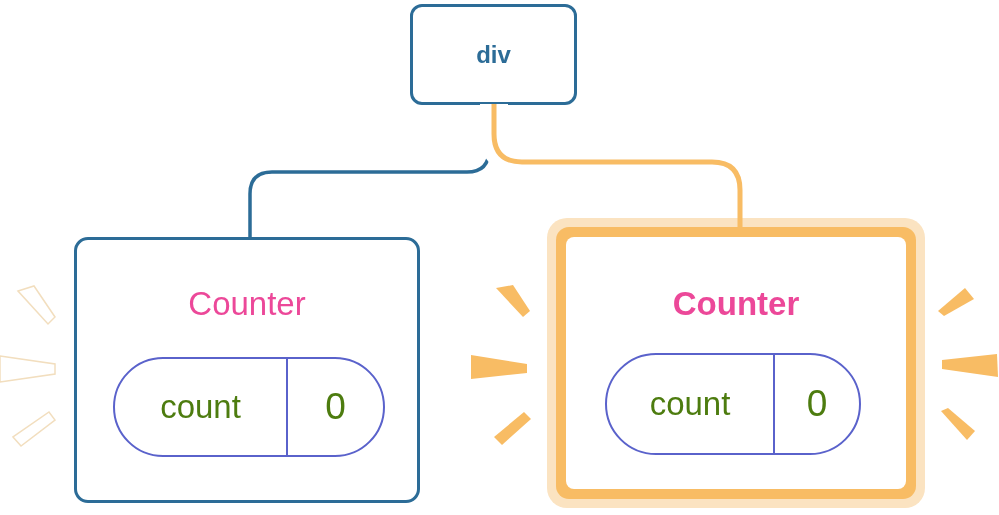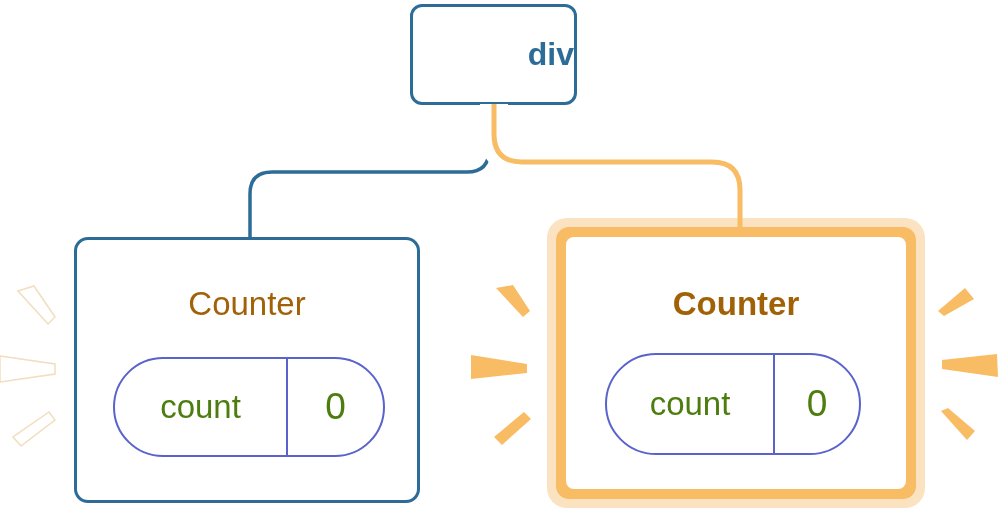--- a/index.html
+++ b/index.html
@@ -15,27 +15,27 @@
   .edge-orange{stroke-width:5px;}
   .spark-white{stroke:#F2DEBE;stroke-width:1.5px;}
   .spark-orange{stroke:none;}
   
   .node{
     position:absolute;background:#ffffff;border:3.5px solid #2C6C97;
     box-sizing:border-box;z-index:1;
   }
   .div-node{
     left:410px;top:4px;width:167px;height:101px;border-radius:12px;
-    display:flex;align-items:center;justify-content:flex-end;
-    font-size:32px;font-weight:600;color:#2C6C97;
+    display:flex;align-items:center;justify-content:center;
+    font-size:24px;font-weight:600;color:#2C6C97;
   }
   .counter-left{left:74px;top:237px;width:346px;height:266px;border-radius:14px;}
   .counter-title{
     position:absolute;left:0;right:0;top:45px;text-align:center;
-    font-size:33px;font-weight:500;color:#a16207;
+    font-size:33px;font-weight:500;color:#ec4899;
   }
   .title-bold{font-weight:700;}
   .pill{
     position:absolute;display:flex;box-sizing:border-box;background:#ffffff;
     border:2.5px solid #5A62CB;border-radius:60px;color:#4d7c0f;overflow:hidden;
   }
   .counter-left .pill{left:36px;top:117px;width:272px;height:100px;}
   .pill-key{
     display:flex;align-items:center;justify-content:center;
     border-right:2px solid #5A62CB;font-size:33px;box-sizing:border-box;

